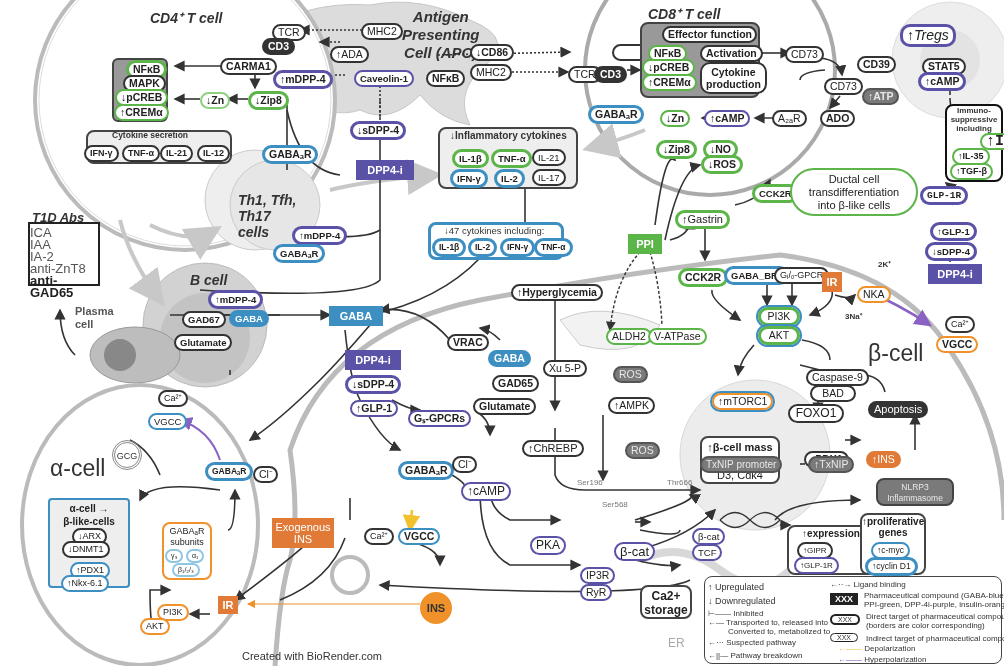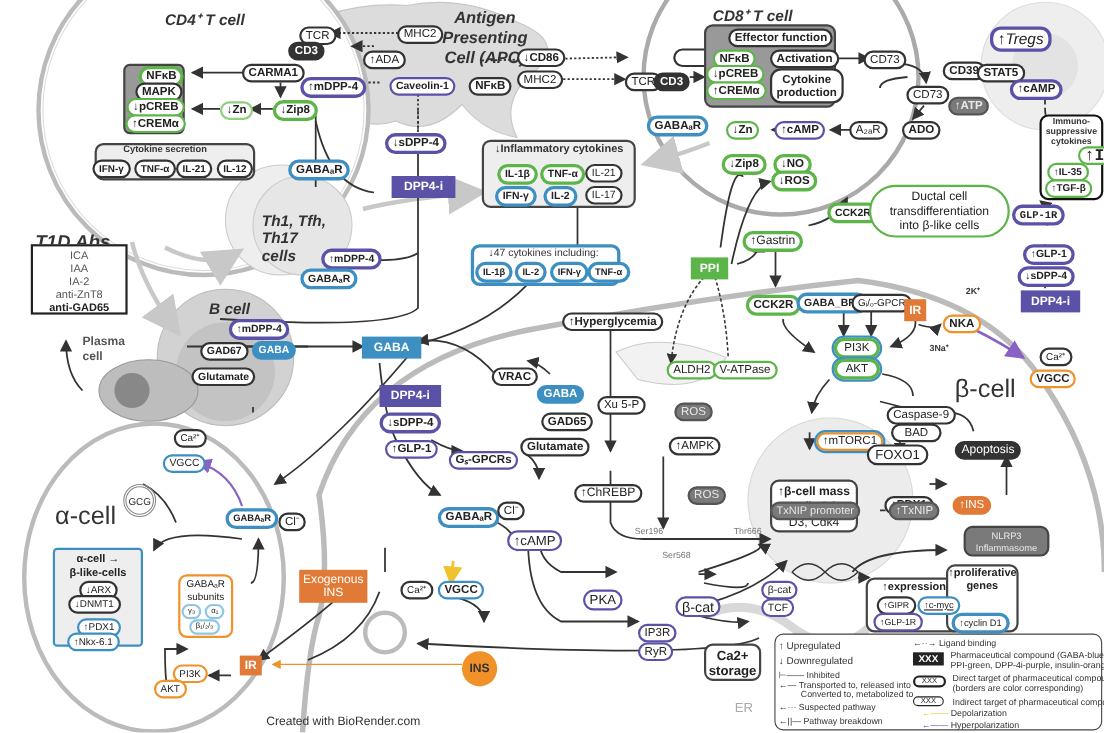--- a/index.html
+++ b/index.html
@@ -255,27 +255,27 @@
 <div class="n gt" style="left:703px;top:140px;">↓NO</div>
 <div class="n gt" style="left:701px;top:155px;">↓ROS</div>
 <div class="n thin" style="left:785px;top:46px;">CD73</div>
 <div class="n thin" style="left:824px;top:78px;">CD73</div>
 <div class="n" style="left:857px;top:56px;">CD39</div>
 <div class="n gr" style="left:862px;top:88px;font-weight:bold;">↑ATP</div>
 <div class="n" style="left:820px;top:110px;">ADO</div>
 <div class="n thin" style="left:772px;top:110px;">A₂ₐR</div>
 
 <div class="n pt" style="left:900px;top:24px;font-size:14px;font-style:italic;font-weight:normal;line-height:17px;">↑Tregs</div>
-<div class="n" style="left:888px;top:58px;">STAT5</div>
+<div class="n" style="left:922px;top:58px;">STAT5</div>
 <div class="n pt" style="left:918px;top:72px;">↑cAMP</div>
 <div class="box" style="left:945px;top:104px;width:58px;height:78px;border-color:#111;">
   <div class="txt" style="position:static;font-size:8px;font-weight:bold;text-align:center;line-height:9px;">
     <div>Immuno-</div>
     <div>suppressive</div>
-    <div>cytokines</div>
+    <div>including</div>
   </div>
 </div>
 <div class="n g" style="left:980px;top:133px;font-size:15px;font-family:Liberation Mono, monospace;">↑IL-10</div>
 <div class="n g" style="left:952px;top:148px;font-size:9px;">↑IL-35</div>
 <div class="n g" style="left:950px;top:163px;font-size:9px;">↑TGF-β</div>
 
 <div class="box" style="left:438px;top:127px;width:140px;height:62px;background:#eee;"></div>
 <div class="txt" style="left:450px;top:130px;font-weight:bold;">↓Inflammatory cytokines</div>
 <div class="n gt" style="left:452px;top:149px;font-size:9.5px;">IL-1β</div>
 <div class="n gt" style="left:491px;top:149px;font-size:9.5px;">TNF-α</div>
@@ -287,22 +287,22 @@
 <div class="box" style="left:428px;top:222px;width:136px;height:38px;border-color:#3d8fc2;border-width:3px;"></div>
 <div class="txt" style="left:444px;top:225px;font-size:9.5px;">↓47 cytokines including:</div>
 <div class="n bt" style="left:432px;top:238px;font-size:8.5px;">IL-1β</div>
 <div class="n bt" style="left:468px;top:238px;font-size:8.5px;">IL-2</div>
 <div class="n bt" style="left:500px;top:238px;font-size:8.5px;">IFN-γ</div>
 <div class="n bt" style="left:534px;top:238px;font-size:8.5px;">TNF-α</div>
 
 <div class="n pt" style="left:292px;top:226px;font-size:9.5px;">↑mDPP-4</div>
 <div class="n bt" style="left:273px;top:244px;font-size:9.5px;">GABAₐR</div>
 
-<div class="title" style="left:32px;top:210px;font-size:17px;">T1D Abs</div>
-<div class="box" style="left:28px;top:222px;width:88px;height:64px;border-radius:0;border-color:#222;text-align:center;font-size:10px;line-height:12px;padding-top:3px;color:#555;">
+<div class="title" style="left:32px;top:210px;font-size:13px;">T1D Abs</div>
+<div class="box" style="left:28px;top:222px;width:72px;height:64px;border-radius:0;border-color:#222;font-size:13px;line-height:12px;padding-top:3px;color:#555;">
   <div>ICA</div>
   <div>IAA</div>
   <div>IA-2</div>
   <div>anti-ZnT8</div>
   <div style="font-weight:bold;color:#222;">anti-GAD65</div>
 </div>
 
 <div class="n pt" style="left:208px;top:290px;font-size:9.5px;">↑mDPP-4</div>
 <div class="n" style="left:182px;top:311px;font-size:9.5px;">GAD67</div>
 <div class="n" style="left:229px;top:310px;background:#3d8fc2;color:#fff;border-color:#3d8fc2;font-size:9.5px;">GABA</div>
@@ -375,33 +375,33 @@
   <div>into β-like cells</div>
 </div>
 <div class="n pt" style="left:920px;top:186px;font-size:9.5px;font-family:Liberation Mono, monospace;">GLP-1R</div>
 <div class="n pt" style="left:930px;top:222px;font-size:9.5px;">↑GLP-1</div>
 <div class="n pt" style="left:925px;top:242px;font-size:9.5px;">↓sDPP-4</div>
 <div class="sq" style="left:928px;top:264px;width:54px;background:#5a52a6;">DPP4-i</div>
 <div class="n gt" style="left:678px;top:268px;">CCK2R</div>
 <div class="n bt" style="left:724px;top:266px;font-size:9.5px;">GABA_BR*</div>
 <div class="n thin" style="left:774px;top:267px;font-size:9px;">Gᵢ/ₒ-GPCR</div>
 <div class="sq" style="left:822px;top:272px;width:20px;height:20px;background:#e07a36;">IR</div>
-<div class="n o" style="left:857px;top:286px;font-weight:bold;">NKA</div>
+<div class="n o" style="left:857px;top:286px;font-weight:normal;">NKA</div>
 <div class="leg" style="left:878px;top:258px;font-weight:bold;">2K⁺</div>
 <div class="leg" style="left:845px;top:310px;font-weight:bold;">3Na⁺</div>
 <div class="n thin" style="left:945px;top:316px;font-size:9px;">Ca²⁺</div>
 <div class="n o" style="left:936px;top:336px;">VGCC</div>
 <div class="n g" style="left:606px;top:328px;font-weight:normal;">ALDH2</div>
 <div class="n g" style="left:648px;top:328px;font-weight:normal;">V-ATPase</div>
 <div class="n gr" style="left:613px;top:366px;">ROS</div>
 <div class="n" style="left:608px;top:397px;font-weight:normal;">↑AMPK</div>
 <div class="n gr" style="left:625px;top:442px;">ROS</div>
 <div class="n bt" style="left:758px;top:307px;font-weight:normal;width:42px;border-color:#5cb548;outline:2px solid #3d8fc2;">PI3K</div>
 <div class="n bt" style="left:758px;top:326px;font-weight:normal;width:42px;border-color:#5cb548;outline:2px solid #3d8fc2;">AKT</div>
-<div class="n o" style="left:712px;top:393px;font-weight:normal;outline:2px solid #3d8fc2;margin-left:30px;">↑mTORC1</div>
+<div class="n o" style="left:712px;top:393px;font-weight:normal;outline:2px solid #3d8fc2;">↑mTORC1</div>
 <div class="box" style="left:700px;top:436px;width:80px;height:48px;text-align:center;font-size:11px;line-height:14px;padding-top:2px;">
   <div style="font-weight:bold;">↑β-cell mass</div>
   <div>cyclin D2,</div>
   <div>D3, Cdk4</div>
 </div>
 <div class="n thin" style="left:806px;top:369px;">Caspase-9</div>
 <div class="n thin" style="left:810px;top:385px;width:46px;">BAD</div>
 <div class="n thin" style="left:788px;top:404px;font-size:12px;line-height:15px;width:56px;">FOXO1</div>
 <div class="n dk" style="left:868px;top:401px;font-weight:normal;font-size:11px;">Apoptosis</div>
 <div class="n" style="left:804px;top:451px;">↑PDX1</div>
@@ -416,21 +416,21 @@
 <div class="n p" style="left:692px;top:544px;font-weight:normal;font-size:9.5px;">TCF</div>
 <div class="box" style="left:787px;top:525px;width:88px;height:50px;text-align:center;font-size:10px;font-weight:bold;padding-top:1px;">
   <div>↑expression</div>
 </div>
 <div class="n" style="left:797px;top:542px;font-weight:normal;font-size:8px;">↑GIPR</div>
 <div class="n p" style="left:794px;top:557px;font-weight:normal;font-size:8px;">↑GLP-1R</div>
 <div class="box" style="left:860px;top:513px;width:66px;height:62px;text-align:center;font-size:10px;font-weight:bold;line-height:11px;padding-top:1px;">
   <div>↑proliferative</div>
   <div>genes</div>
 </div>
-<div class="n b" style="left:834px;top:542px;font-weight:normal;font-size:8.5px;text-decoration:underline;">↑c-myc</div>
+<div class="n b" style="left:871px;top:542px;font-weight:normal;font-size:8.5px;">↑c-myc</div>
 <div class="n bt" style="left:865px;top:557px;font-weight:normal;font-size:8.5px;">↑cyclin D1</div>
 
 <div class="box" style="left:704px;top:576px;width:298px;height:88px;border-width:1.5px;"></div>
 <div class="leg" style="left:708px;top:582px;font-size:9px;">↑ <span>Upregulated</span></div>
 <div class="leg" style="left:708px;top:596px;font-size:9px;">↓ <span>Downregulated</span></div>
 <div class="leg" style="left:708px;top:609px;">⊢—— <span>Inhibited</span></div>
 <div class="leg" style="left:708px;top:618px;">←— <span>Transported to, released into</span></div>
 <div class="leg" style="left:728px;top:627px;"><span>Converted to, metabolized to</span></div>
 <div class="leg" style="left:708px;top:638px;">←··· <span>Suspected pathway</span></div>
 <div class="leg" style="left:708px;top:651px;">←||— <span>Pathway breakdown</span></div>

